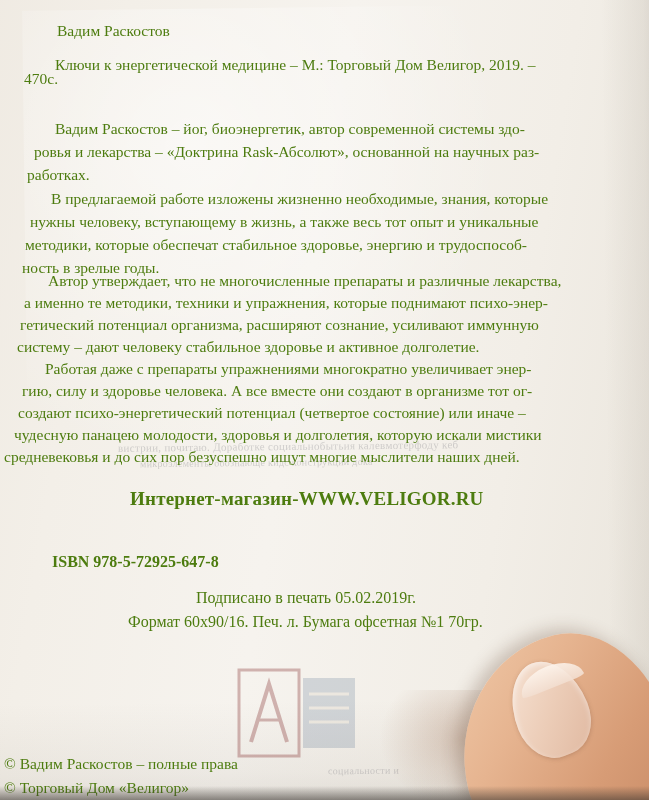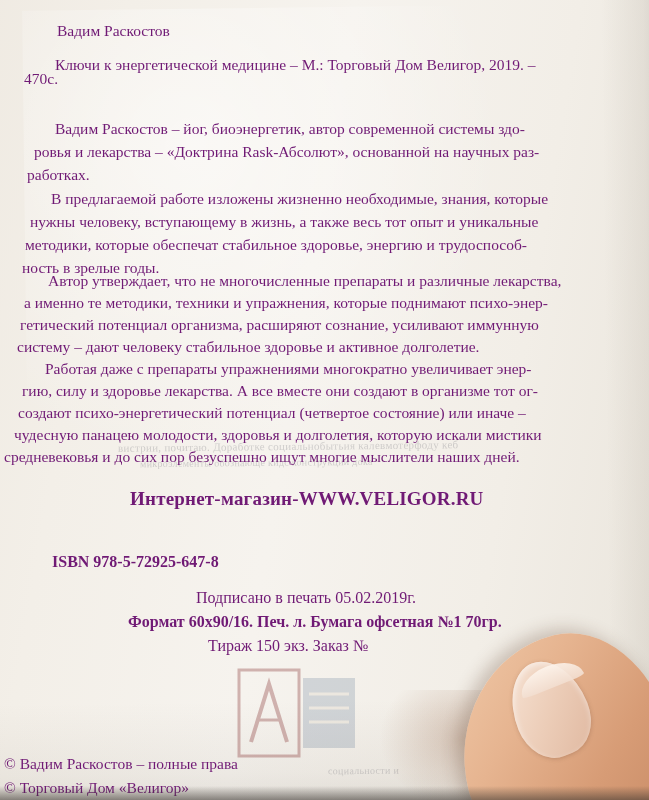--- a/index.html
+++ b/index.html
@@ -80,21 +80,21 @@
     pointer-events: none;
   }
 
   
   .content {
     position: absolute;
     left: 0;
     top: 0;
     width: 649px;
     height: 800px;
-    color: #701a75;
+    color: #4d7c0f;
   }
   .line {
     position: absolute;
     white-space: nowrap;
     font-family: "Liberation Serif", serif;
   }
 
   .t-head {
     font-size: 15.5px;
   }
@@ -211,32 +211,31 @@
     <div class="line t-body" style="left:30px; top:213px;">нужны человеку, вступающему в жизнь, а также весь тот опыт и уникальные</div>
     <div class="line t-body" style="left:25px; top:236px;">методики, которые обеспечат стабильное здоровье, энергию и трудоспособ-</div>
     <div class="line t-body" style="left:22px; top:259px;">ность в зрелые годы.</div>
 
     <div class="line t-body" style="left:48px; top:272px;">Автор утверждает, что не многочисленные препараты и различные лекарства,</div>
     <div class="line t-body" style="left:24px; top:294px;">а именно те методики, техники и упражнения, которые поднимают психо-энер-</div>
     <div class="line t-body" style="left:20px; top:316px;">гетический потенциал организма, расширяют сознание, усиливают иммунную</div>
     <div class="line t-body" style="left:17px; top:338px;">систему – дают человеку стабильное здоровье и активное долголетие.</div>
 
     <div class="line t-body" style="left:45px; top:360px;">Работая  даже с препараты упражнениями многократно увеличивает энер-</div>
-    <div class="line t-body" style="left:22px; top:382px;">гию, силу и здоровье лекарства. А все вместе они создают в организме тот ог-</div>
+    <div class="line t-body" style="left:22px; top:382px;">гию, силу и здоровье человека. А все вместе они создают в организме тот ог-</div>
     <div class="line t-body" style="left:18px; top:404px;">создают психо-энергетический потенциал (четвертое состояние) или иначе –</div>
     <div class="line t-body" style="left:14px; top:426px;">чудесную панацею молодости, здоровья и долголетия, которую искали мистики</div>
     <div class="line t-body" style="left:4px; top:448px;">средневековья и до сих пор безуспешно ищут многие мыслители наших дней.</div>
 
     <div class="line t-shop" style="left:116px; top:488px;">Интернет-магазин-WWW.VELIGOR.RU</div>
 
     <div class="line t-isbn" style="left:52px; top:553px;">ISBN 978-5-72925-647-8</div>
 
     <div class="line t-impr" style="left:196px; top:589px;">Подписано в печать 05.02.2019г.</div>
-    <div class="line t-impr" style="left:128px; top:613px;font-weight:bold;">Формат 60х90/16. Печ. л. Бумага офсетная №1 70гр.</div>
-    <div class="line t-impr" style="left:208px; top:637px;">Тираж 150  экз. Заказ №</div>
+    <div class="line t-impr" style="left:128px; top:613px;">Формат 60х90/16. Печ. л. Бумага офсетная №1 70гр.</div>
 
     <div class="line t-copy" style="left:4px; top:755px;">© Вадим Раскостов – полные права</div>
     <div class="line t-copy" style="left:4px; top:779px;">© Торговый Дом «Велигор»</div>
 
   </div>
 
   <div class="knuckle-shadow"></div>
   <div class="hand"></div>
   <div class="nail"></div>
   <div class="nail-tip"></div>

